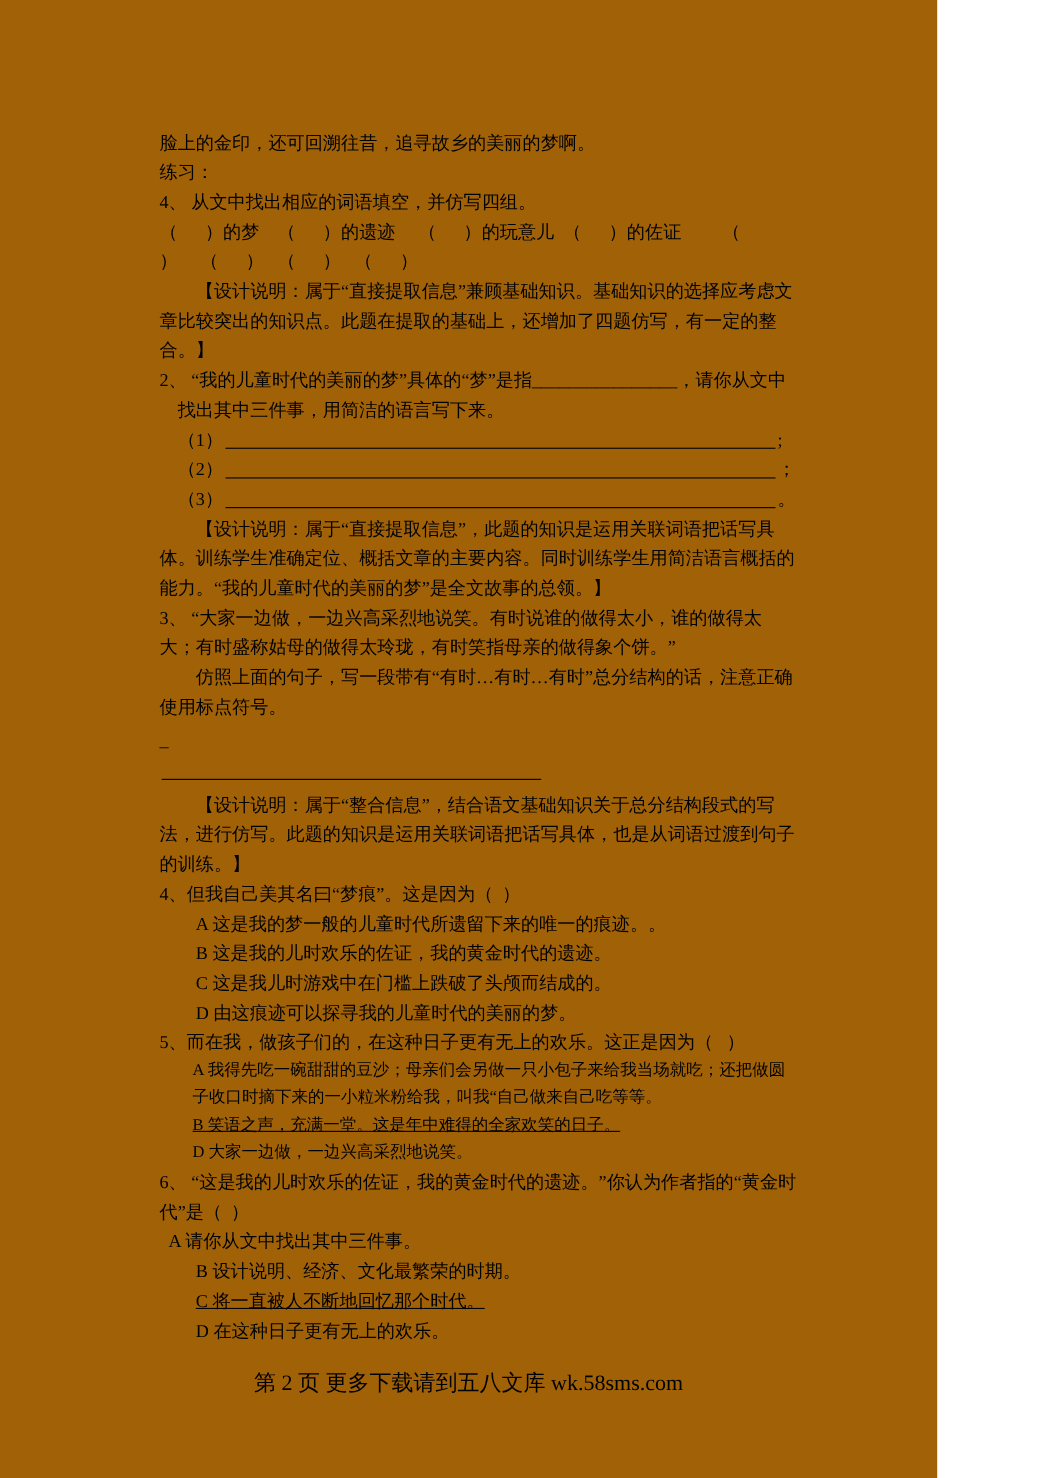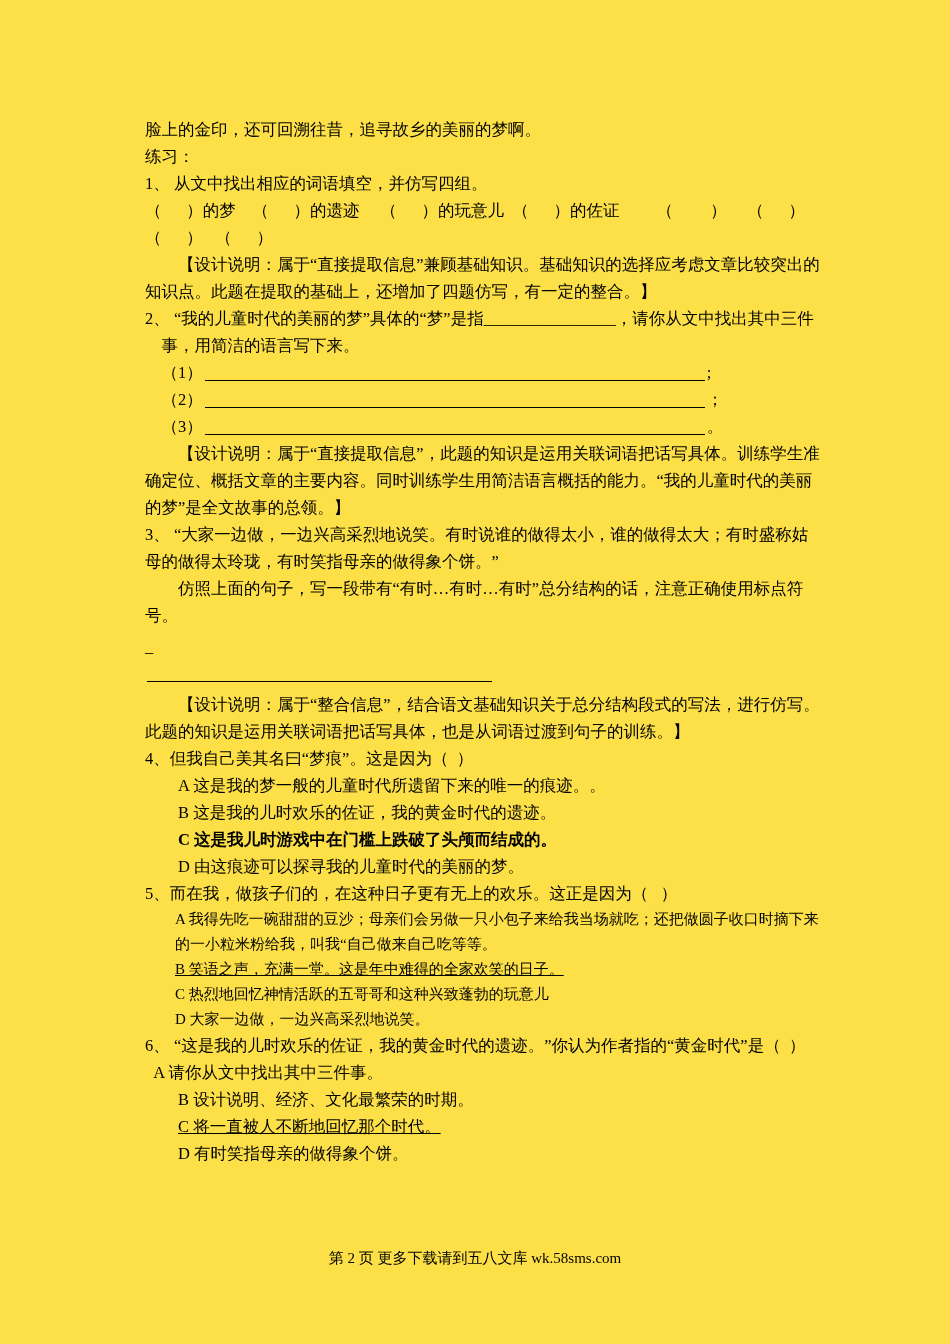--- a/index.html
+++ b/index.html
@@ -1,63 +1,62 @@
 <!DOCTYPE html>
 <html><head>
 <meta charset="utf-8">
 <style>
   html,body{margin:0;padding:0;background:#ffffff;}
   .page{
-    width:950px;height:1344px;position:relative;background:#fde047;color:#000;
+    width:852px;height:1344px;position:relative;background:#a16207;color:#000;
     font-family:"Liberation Serif","DejaVu Serif",serif;
     font-size:16.5px;line-height:27px;overflow:hidden;box-sizing:border-box;
   }
   .content{position:absolute;top:116px;left:145px;right:128px;}
   .para{white-space:pre-wrap;}
   .bold{font-weight:normal;}
   .small{font-size:15px;line-height:25px;}
   .blank-row{display:flex;align-items:flex-end;}
   .blank-row .fill{border-bottom:1px solid #000;height:1.1em;margin:0 2px 5px 2px;}
   [data-name="dash-line"]{margin-top:12px;line-height:22px;}
   [data-name="write-line"]{margin-bottom:4px;}
   .footer{
     position:absolute;left:0;right:0;bottom:72px;text-align:center;
-    font-size:15px;color:#000;
+    font-size:20px;color:#000;
   }
 </style>
 </head>
 <body>
 
 <div class="page" data-name="document-page">
   <div class="content" data-name="document-body">
       <div class="para" data-name="worksheet-line">脸上的金印，还可回溯往昔，追寻故乡的美丽的梦啊。</div>
       <div class="para" data-name="section-title">练习：</div>
-      <div class="para" data-name="question-1">1、 从文中找出相应的词语填空，并仿写四组。</div>
+      <div class="para" data-name="question-1">4、 从文中找出相应的词语填空，并仿写四组。</div>
       <div class="para" data-name="fill-blank-line">（      ）的梦    （      ）的遗迹     （      ）的玩意儿  （      ）的佐证         （         ）     （      ）   （      ）   （      ）</div>
       <div class="para bold" data-name="design-note" style="text-indent: 2em;">【设计说明：属于“直接提取信息”兼顾基础知识。基础知识的选择应考虑文章比较突出的知识点。此题在提取的基础上，还增加了四题仿写，有一定的整合。】</div>
       <div class="para" data-name="question-2" style="padding-left: 1em; text-indent: -1em;">2、 “我的儿童时代的美丽的梦”具体的“梦”是指________________，请你从文中找出其中三件事，用简洁的语言写下来。</div>
       <div class="para blank-row" data-name="answer-blank" style="padding-left: 1em;"><span data-name="blank-prefix">（1）</span><span class="fill" data-name="blank-underline" style="width: 500px;"></span><span data-name="blank-suffix">;</span></div>
       <div class="para blank-row" data-name="answer-blank" style="padding-left: 1em;"><span data-name="blank-prefix">（2）</span><span class="fill" data-name="blank-underline" style="width: 500px;"></span><span data-name="blank-suffix">；</span></div>
       <div class="para blank-row" data-name="answer-blank" style="padding-left: 1em;"><span data-name="blank-prefix">（3）</span><span class="fill" data-name="blank-underline" style="width: 500px;"></span><span data-name="blank-suffix">。</span></div>
       <div class="para bold" data-name="design-note" style="text-indent: 2em;">【设计说明：属于“直接提取信息”，此题的知识是运用关联词语把话写具体。训练学生准确定位、概括文章的主要内容。同时训练学生用简洁语言概括的能力。“我的儿童时代的美丽的梦”是全文故事的总领。】</div>
       <div class="para" data-name="question-3">3、 “大家一边做，一边兴高采烈地说笑。有时说谁的做得太小，谁的做得太大；有时盛称姑母的做得太玲珑，有时笑指母亲的做得象个饼。”</div>
       <div class="para" data-name="question-3-task" style="text-indent: 2em;">仿照上面的句子，写一段带有“有时…有时…有时”总分结构的话，注意正确使用标点符号。</div>
       <div class="para" data-name="dash-line">–</div>
       <div class="para blank-row" data-name="write-line"><span data-name="blank-prefix"></span><span class="fill" data-name="blank-underline" style="width: 345px;"></span><span data-name="blank-suffix"></span></div>
       <div class="para bold" data-name="design-note" style="text-indent: 2em;">【设计说明：属于“整合信息”，结合语文基础知识关于总分结构段式的写法，进行仿写。此题的知识是运用关联词语把话写具体，也是从词语过渡到句子的训练。】</div>
       <div class="para" data-name="question-4">4、但我自己美其名曰“梦痕”。这是因为（  ）</div>
       <div class="para" data-name="option" style="padding-left: 2em;">A 这是我的梦一般的儿童时代所遗留下来的唯一的痕迹。。</div>
       <div class="para" data-name="option" style="padding-left: 2em;">B 这是我的儿时欢乐的佐证，我的黄金时代的遗迹。</div>
-      <div class="para" data-name="option" style="padding-left: 2em; font-weight: bold;">C 这是我儿时游戏中在门槛上跌破了头颅而结成的。</div>
+      <div class="para" data-name="option" style="padding-left: 2em;">C 这是我儿时游戏中在门槛上跌破了头颅而结成的。</div>
       <div class="para" data-name="option" style="padding-left: 2em;">D 由这痕迹可以探寻我的儿童时代的美丽的梦。</div>
       <div class="para" data-name="question-5">5、而在我，做孩子们的，在这种日子更有无上的欢乐。这正是因为（   ）</div>
       <div class="para small" data-name="option" style="padding-left: 2em;">A 我得先吃一碗甜甜的豆沙；母亲们会另做一只小包子来给我当场就吃；还把做圆子收口时摘下来的一小粒米粉给我，叫我“自己做来自己吃等等。</div>
       <div class="para small" data-name="option" style="padding-left: 2em; text-decoration: underline;">B 笑语之声，充满一堂。这是年中难得的全家欢笑的日子。</div>
-      <div class="para small" data-name="option" style="padding-left: 2em;">C 热烈地回忆神情活跃的五哥哥和这种兴致蓬勃的玩意儿</div>
       <div class="para small" data-name="option" style="padding-left: 2em;">D 大家一边做，一边兴高采烈地说笑。</div>
       <div class="para" data-name="question-6">6、 “这是我的儿时欢乐的佐证，我的黄金时代的遗迹。”你认为作者指的“黄金时代”是（  ）</div>
       <div class="para" data-name="option" style="padding-left: 0.5em;">A 请你从文中找出其中三件事。</div>
       <div class="para" data-name="option" style="padding-left: 2em;">B 设计说明、经济、文化最繁荣的时期。</div>
       <div class="para" data-name="option" style="padding-left: 2em; text-decoration: underline;">C 将一直被人不断地回忆那个时代。</div>
-      <div class="para" data-name="option" style="padding-left: 2em;">D 有时笑指母亲的做得象个饼。</div>
+      <div class="para" data-name="option" style="padding-left: 2em;">D 在这种日子更有无上的欢乐。</div>
     </div>
   <div class="footer" data-name="page-footer">第 2 页 更多下载请到五八文库 wk.58sms.com</div>
 </div>
 
 </body></html>

